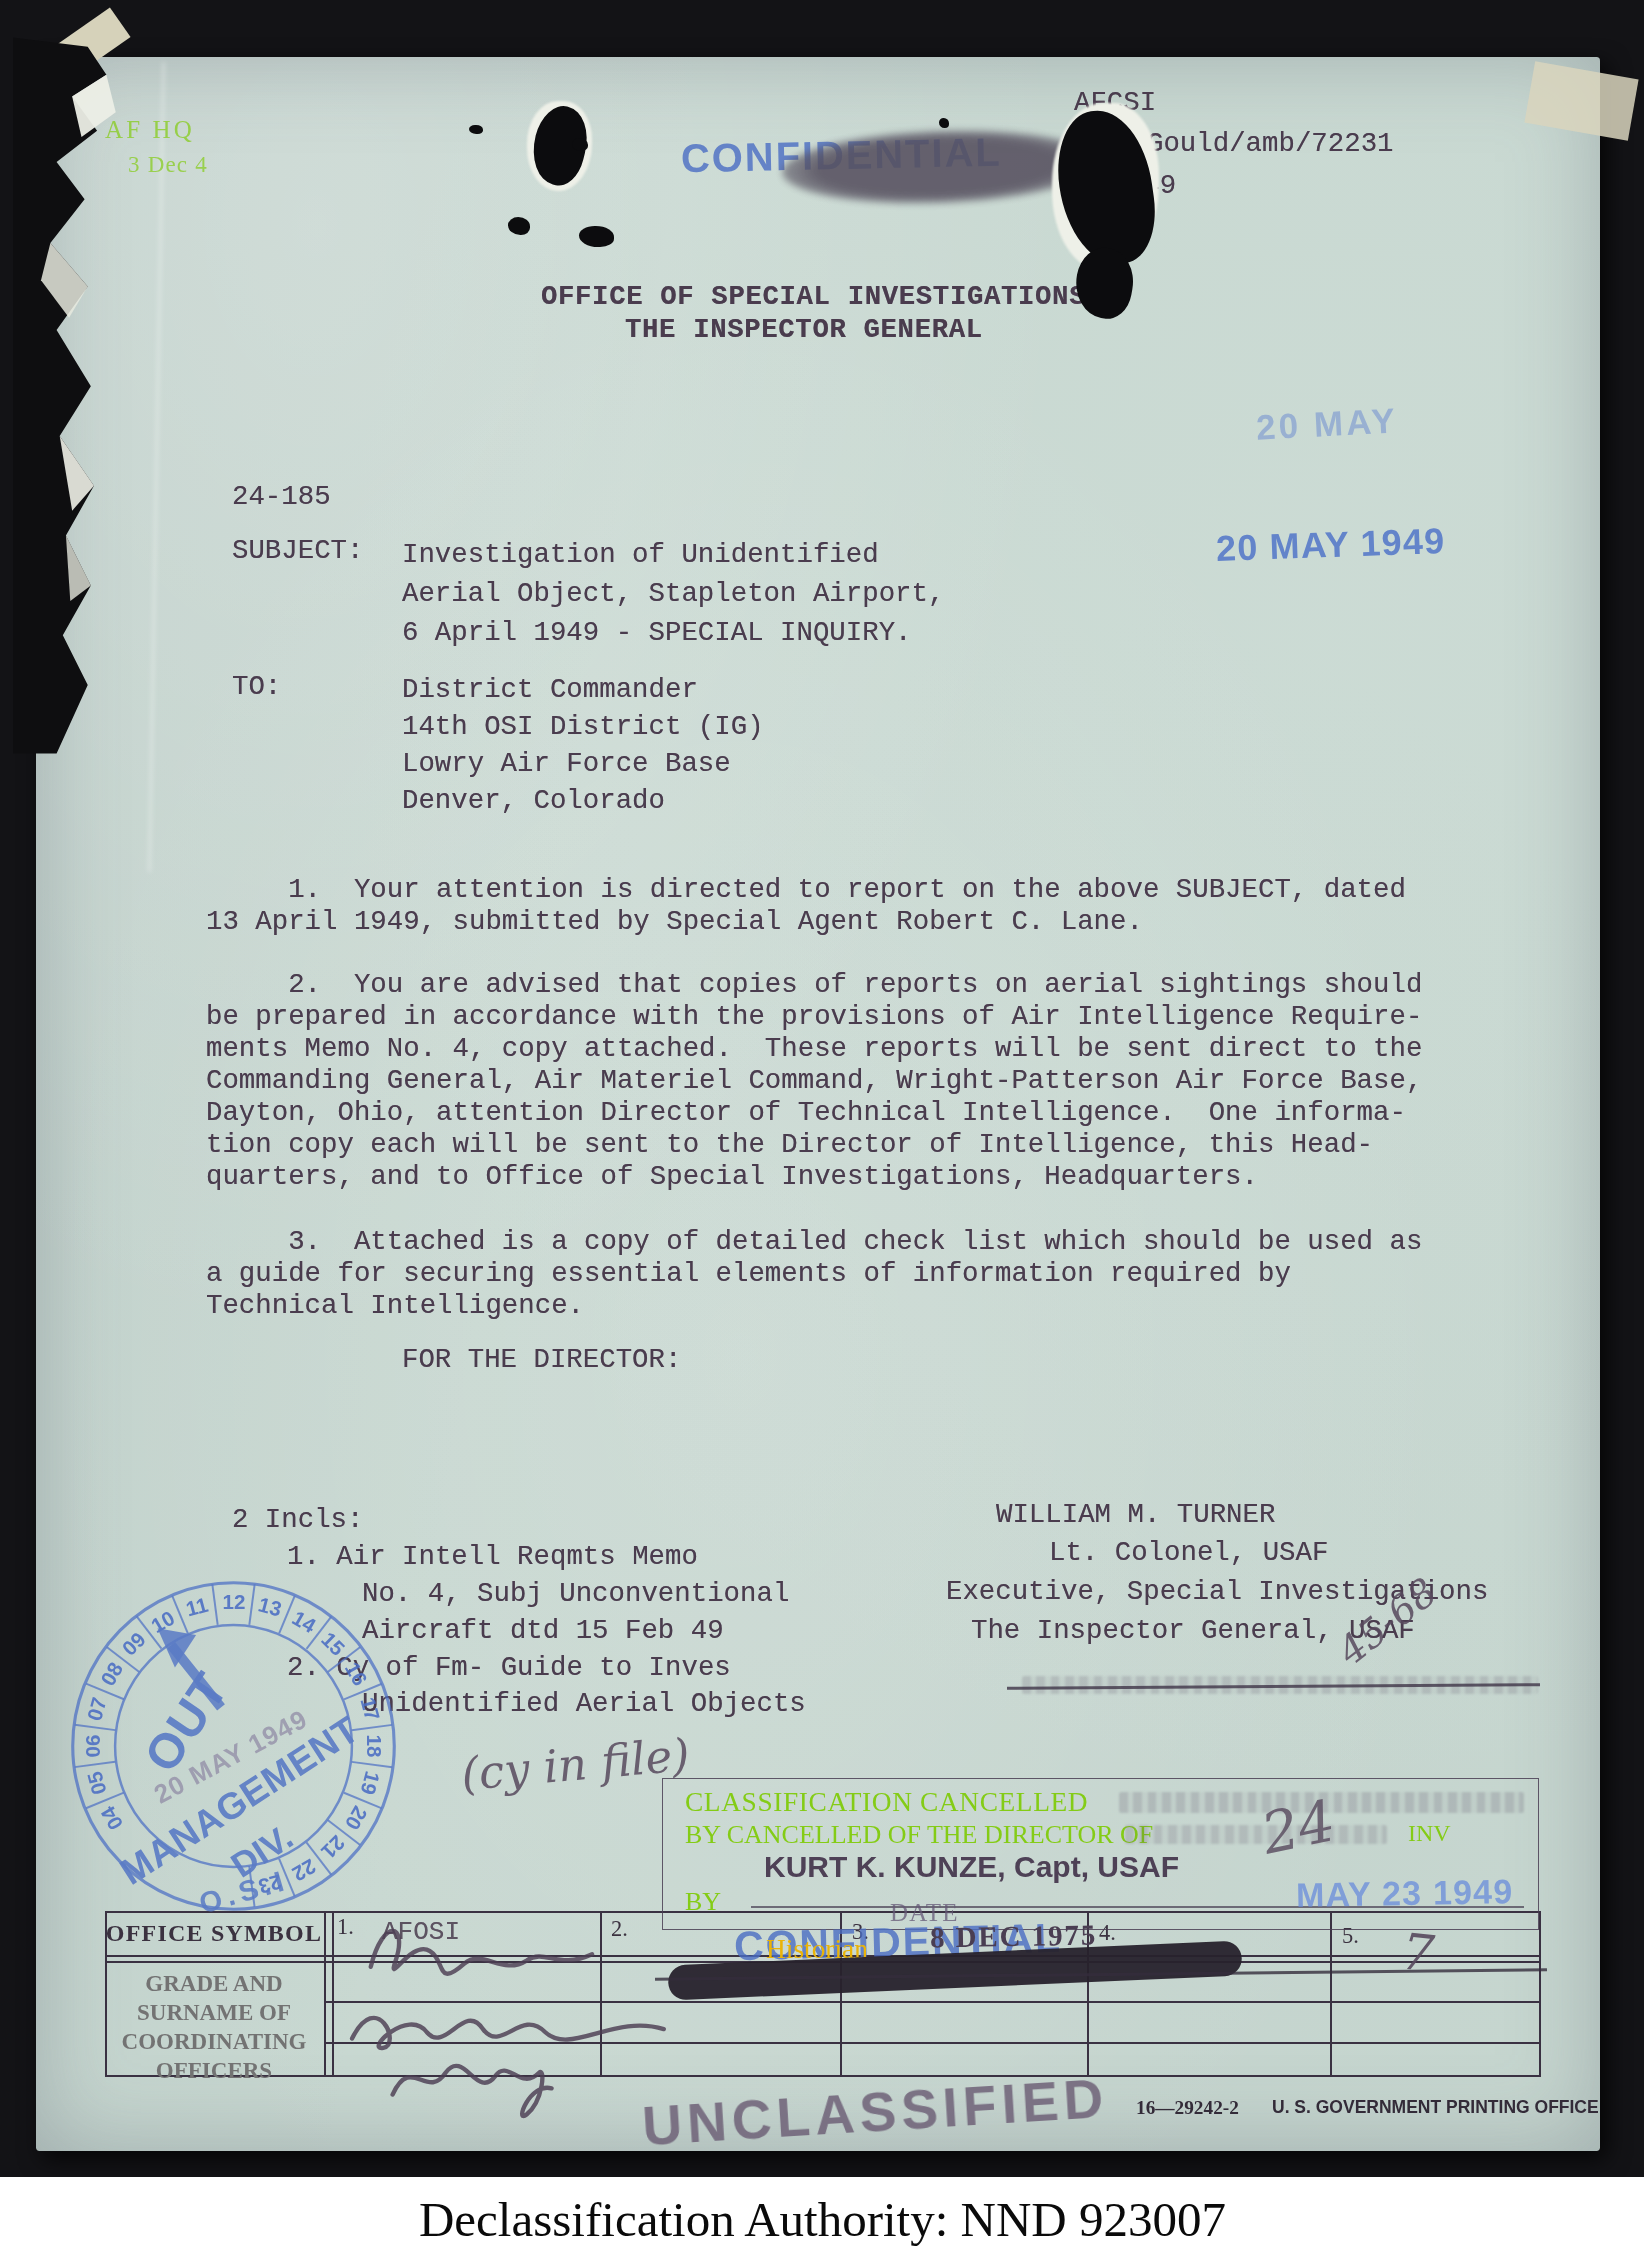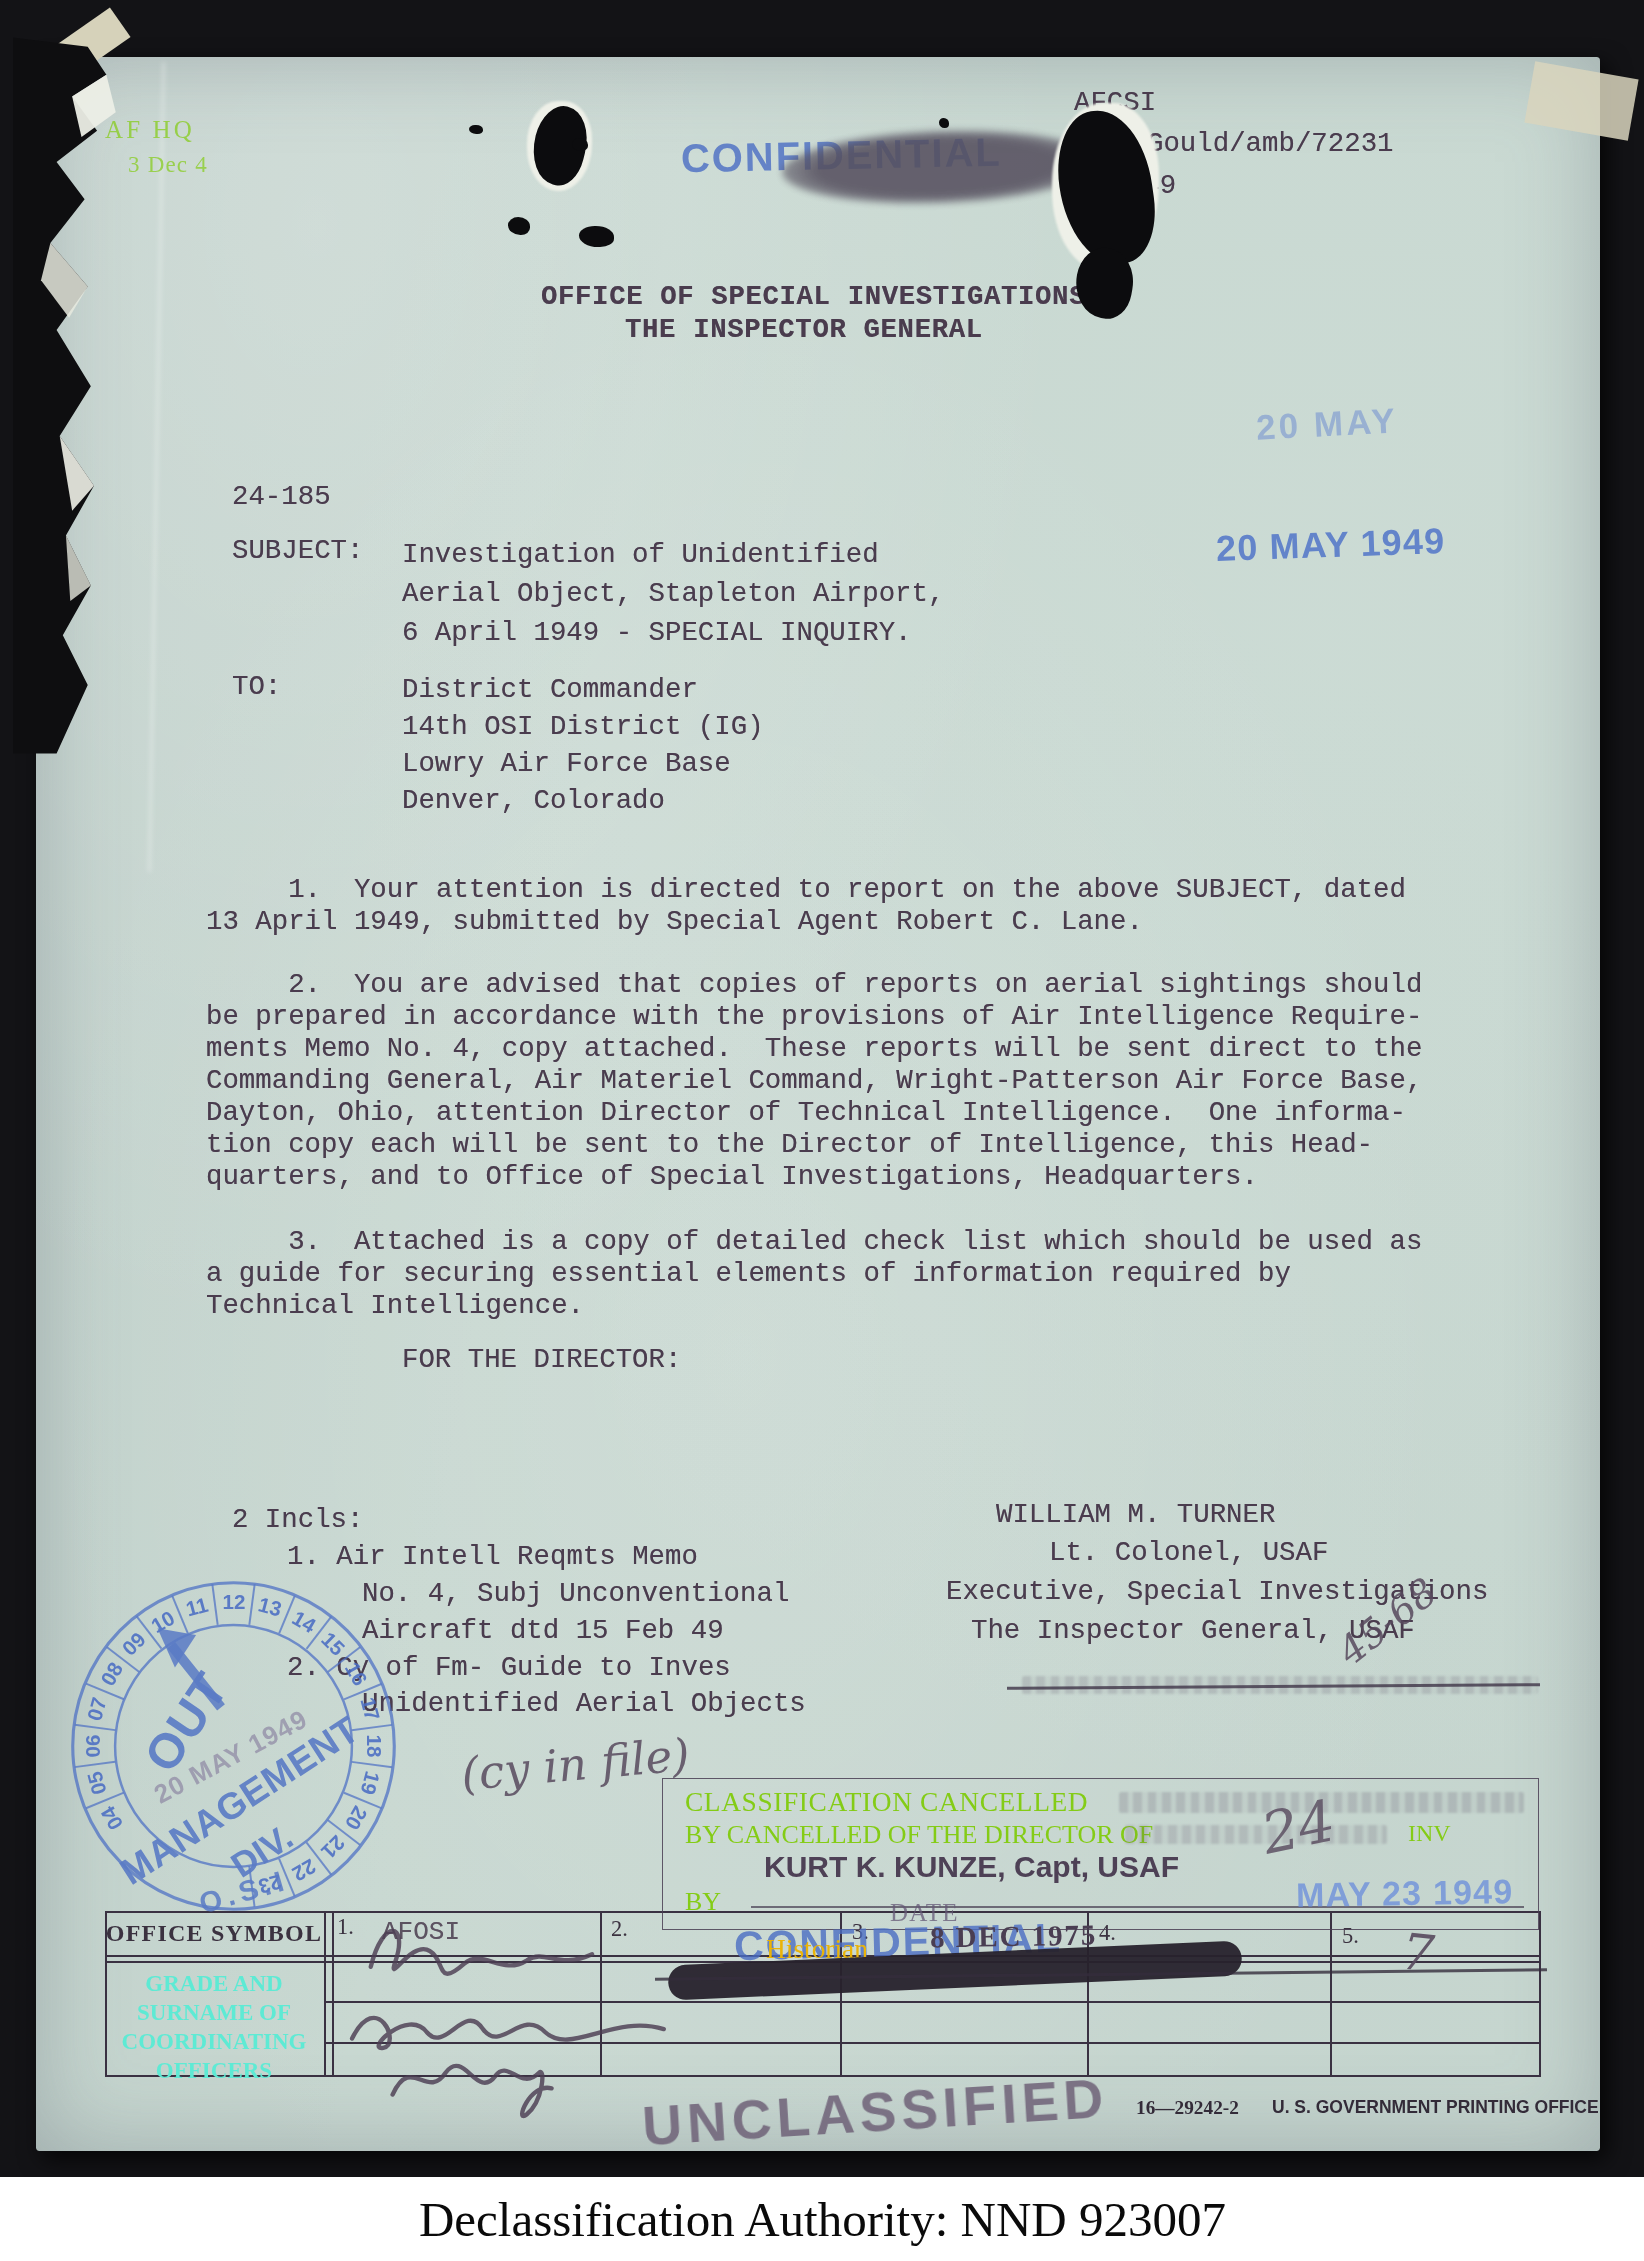--- a/index.html
+++ b/index.html
@@ -185,21 +185,21 @@
   <div class="abs rule" style="left:325px;top:2001px;width:1216px;height:1.9px;z-index:2"></div>
   <div class="abs rule" style="left:325px;top:2042px;width:1216px;height:1.9px;z-index:2"></div>
   <div class="abs rule" style="left:324px;top:1911px;width:1.9px;height:166px;z-index:2"></div>
   <div class="abs rule" style="left:332px;top:1911px;width:1.9px;height:166px;z-index:2"></div>
   <div class="abs rule" style="left:600px;top:1911px;width:1.9px;height:166px;z-index:2"></div>
   <div class="abs rule" style="left:840px;top:1911px;width:1.9px;height:166px;z-index:2"></div>
   <div class="abs rule" style="left:1087px;top:1911px;width:1.9px;height:166px;z-index:2"></div>
   <div class="abs rule" style="left:1330px;top:1911px;width:1.9px;height:166px;z-index:2"></div>
 
   <div class="abs st" style="left:214px;top:1920px;transform:translateX(-50%);font-size:24px;font-weight:bold;letter-spacing:1.2px;color:#3b3240;z-index:3">OFFICE SYMBOL</div>
-  <div class="abs st" style="left:214px;top:1969px;transform:translateX(-50%);font-size:23px;font-weight:bold;line-height:29px;text-align:center;color:#5eead4;z-index:3">GRADE AND
+  <div class="abs st" style="left:214px;top:1969px;transform:translateX(-50%);font-size:23px;font-weight:bold;line-height:29px;text-align:center;color:#737373;z-index:3">GRADE AND
 SURNAME OF
 COORDINATING
 OFFICERS</div>
   <div class="abs st" style="left:337px;top:1914px;font-size:22.4px;color:#3b3240;z-index:3">1.</div>
   <div class="abs st" style="left:611px;top:1916px;font-size:22.4px;color:#3b3240;z-index:3">2.</div>
   <div class="abs st" style="left:852px;top:1919px;font-size:22.4px;color:#3b3240;z-index:3">3.</div>
   <div class="abs st" style="left:1099px;top:1920px;font-size:22.4px;color:#3b3240;z-index:3">4.</div>
   <div class="abs st" style="left:1342px;top:1923px;font-size:22.4px;color:#3b3240;z-index:3">5.</div>
   <div class="abs t" style="left:382px;top:1916px;font-size:26px;opacity:.85;z-index:3">AFOSI</div>
 

